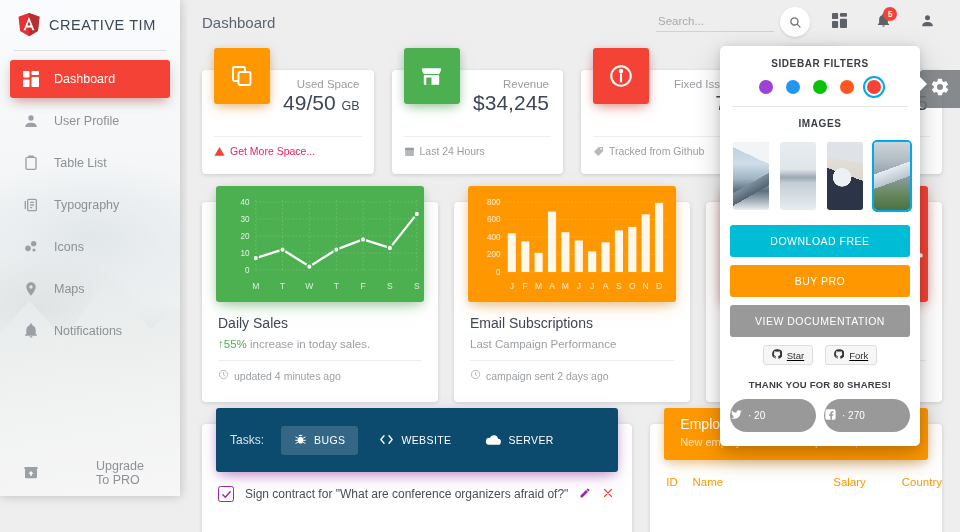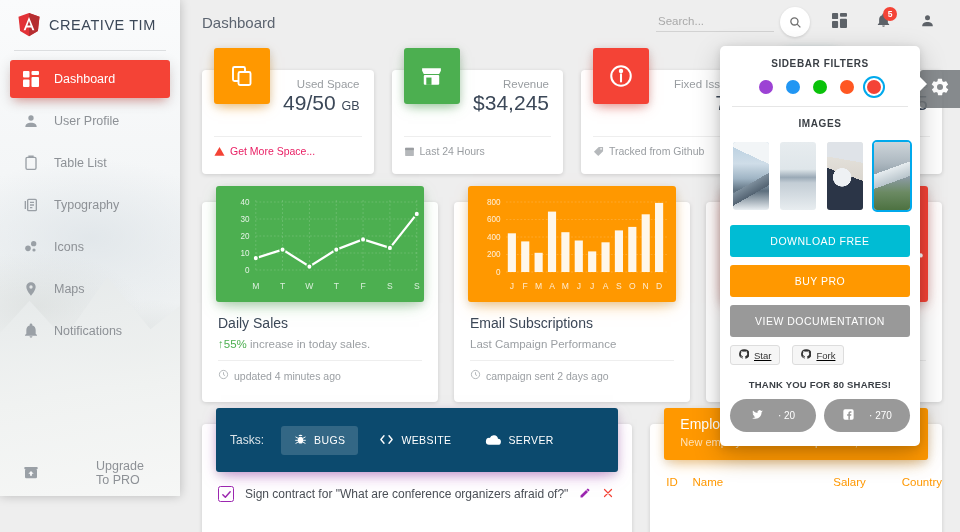--- a/index.html
+++ b/index.html
@@ -228,31 +228,31 @@
   .img-thumb.sel { border-color: #00a9ec; }
   .img-thumb .pic { position:absolute; inset:0; }
   .panel-btn {
     display:block; width:100%; text-align:center; border:none; cursor:pointer;
     border-radius: 3px; color:#fff; font-size: 10.5px; letter-spacing:.5px;
     padding: 10px 0; margin-bottom: 8px; font-family:"Liberation Sans", sans-serif;
   }
   .btn-info { background:#00bcd4; }
   .btn-warning { background:#ff9800; }
   .btn-gray { background:#999999; }
-  .gh-row { display:flex; justify-content:flex-start; gap: 12px; margin: 6px 0 14px 0; text-decoration: underline;}
+  .gh-row { display:flex; justify-content:center; gap: 12px; margin: 6px 0 14px 0; text-decoration: underline;}
   .gh-btn {
     display:flex; align-items:center; gap:5px; font-size: 9.5px; color:#333;
     background:#f6f6f6; border:1px solid #ddd; border-radius:3px; padding: 3px 8px; cursor:pointer;
   }
   .thanks { text-align:center; font-size: 9.5px; font-weight:700; color:#3a3f45; letter-spacing:.2px; margin-bottom: 9px;}
   .share-row { display:flex; gap: 8px; }
   .share-btn {
     flex:1 1 0; background:#999999; color:#fff; border:none; border-radius: 17px;
     padding: 9px 0; font-size: 10px; cursor:pointer;
-    display:flex; align-items:center; justify-content:center; gap:14px;
+    display:flex; align-items:center; gap:5px;
     font-family:"Liberation Sans", sans-serif;
   }
   #gear-btn {
     position: absolute; right: 0px; top: 70px; width: 40px; height: 38px;
     background: rgba(120,124,128,.88); border-radius: 3px 0 0 3px;
     display:flex; align-items:center; justify-content:center; cursor:pointer; z-index: 55;
   }
   .spin { animation: sp 9s linear infinite; transform-origin: 50% 50%; }
   @keyframes sp { to { transform: rotate(360deg);} }
 </style>

